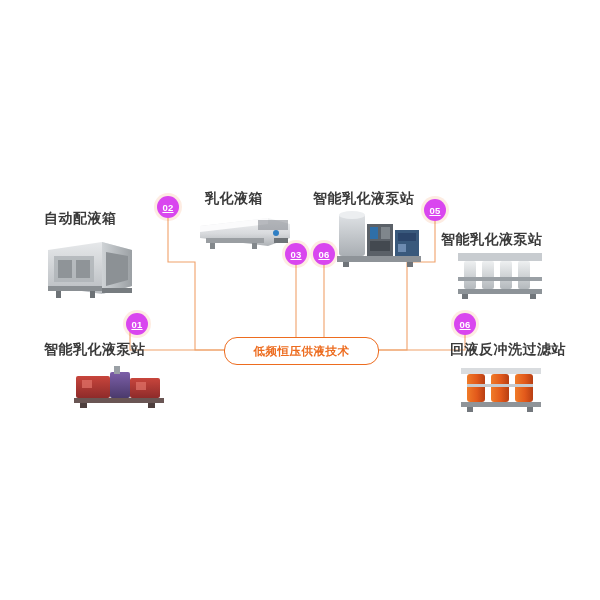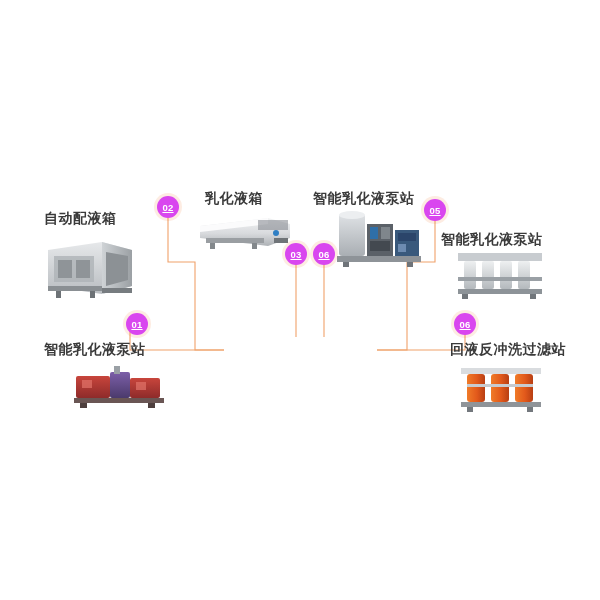--- a/index.html
+++ b/index.html
@@ -222,20 +222,23 @@
       <rect x="12" y="12" width="18" height="28" rx="3" fill="url(#g6)"></rect>
       <rect x="36" y="12" width="18" height="28" rx="3" fill="url(#g6)"></rect>
       <rect x="60" y="12" width="18" height="28" rx="3" fill="url(#g6)"></rect>
       <rect x="12" y="22" width="66" height="3" fill="#c7cbcf"></rect>
       <rect x="6" y="40" width="80" height="5" fill="#8f9499"></rect>
       <rect x="12" y="45" width="6" height="5" fill="#73787d"></rect>
       <rect x="72" y="45" width="6" height="5" fill="#73787d"></rect>
     </svg>
   </div>
 
+  <div class="center-box">
+    <span>低频恒压供液技术</span>
+  </div>
 
   <div class="node-badge" style="left:126px; top:313px;">
       <span>01</span>
     </div>
   <div class="node-badge" style="left:157px; top:196px;">
       <span>02</span>
     </div>
   <div class="node-badge" style="left:285px; top:243px;">
       <span>03</span>
     </div>

